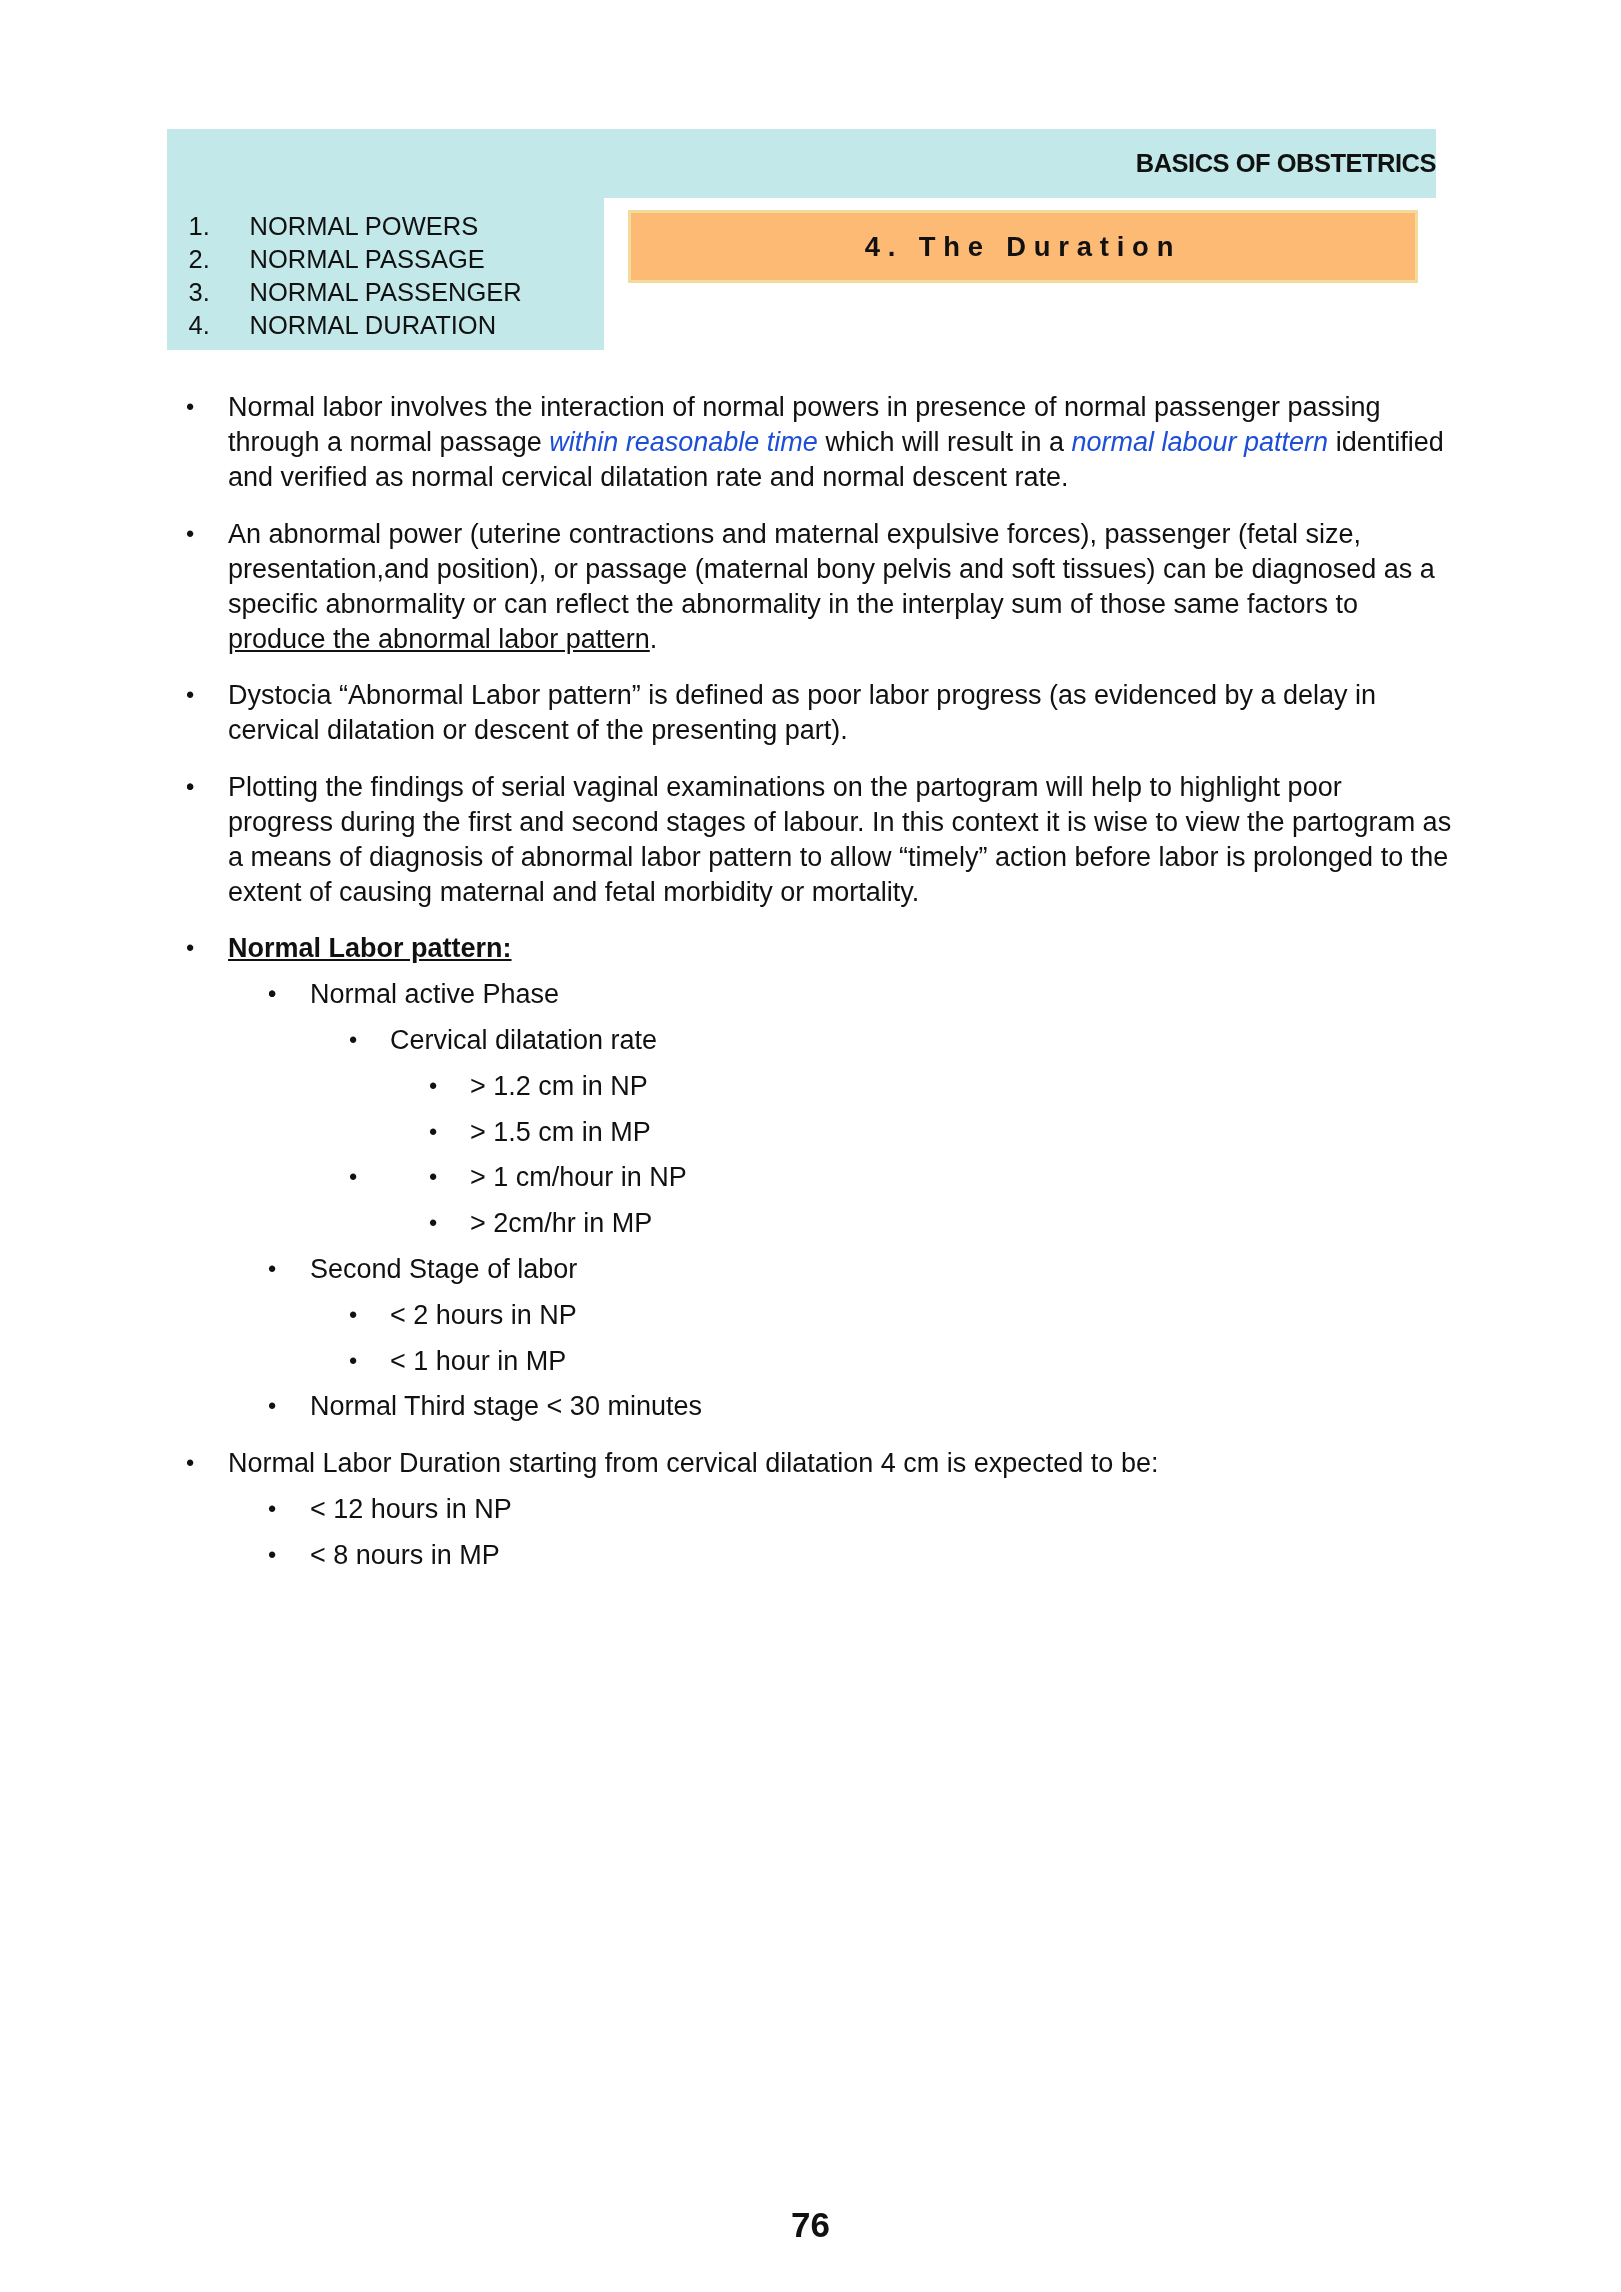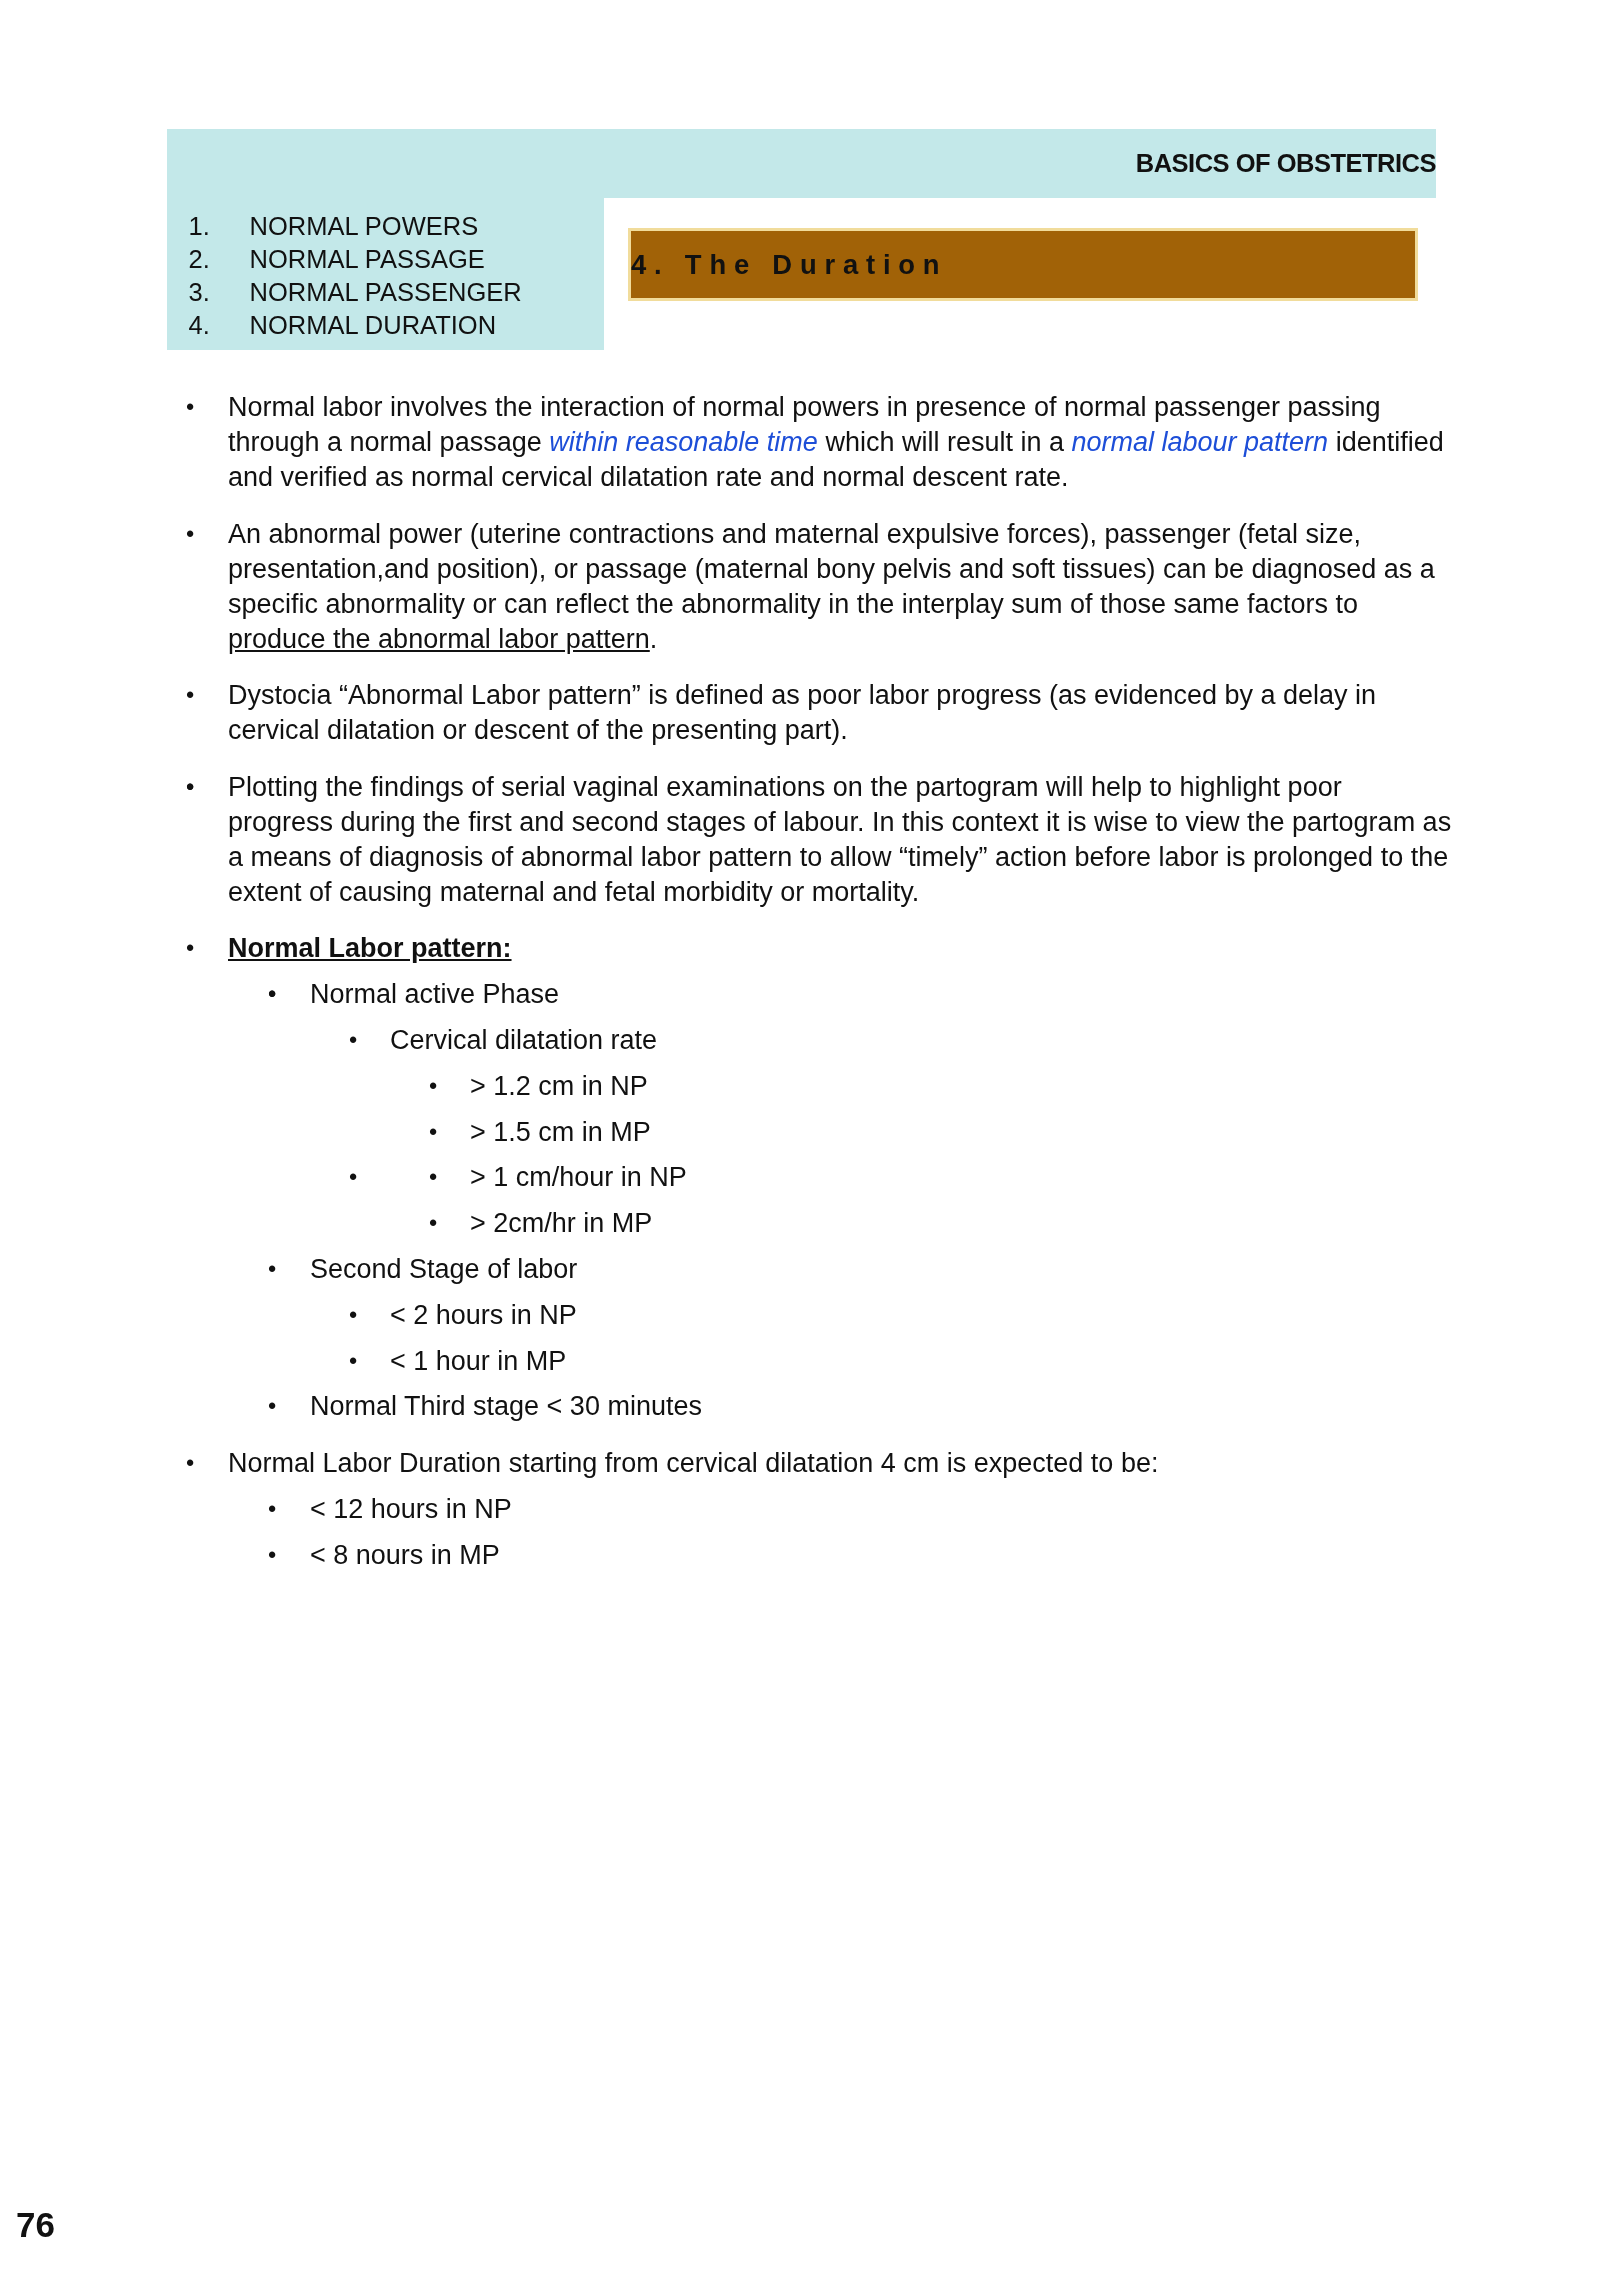--- a/index.html
+++ b/index.html
@@ -5,41 +5,41 @@
   html, body { margin: 0; padding: 0; background: #ffffff; }
   body { width: 1621px; height: 2293px; position: relative; overflow: hidden;
          font-family: "Liberation Sans", "DejaVu Sans", sans-serif; color: #111; }
   .hdr-top { position: absolute; left: 167px; top: 129px; width: 1269px; height: 69px; background: #c3e8e9; }
   .hdr-title { position: absolute; left: 0; right: 0; top: 0; height: 69px; line-height: 69px;
                text-align: right; font-weight: bold; font-size: 25.5px; letter-spacing: -0.5px; }
   .hdr-left { position: absolute; left: 167px; top: 198px; width: 437px; height: 152px; background: #c3e8e9; }
   .toc { list-style: none; margin: 0; padding: 11.8px 0 0 21.6px; font-size: 25.5px; line-height: 33px; }
   .toc li { display: flex; }
   .toc .num { width: 61px; display: inline-block; }
-  .gold-box { position: absolute; left: 628px; top: 228px; width: 784px; height: 67px;
-              border: 3.9px solid #f1dc9b; background: #a16207; text-align: left; line-height: 67px;
+  .gold-box { position: absolute; left: 628px; top: 210px; width: 784px; height: 67px;
+              border: 3.9px solid #f1dc9b; background: #fdba74; text-align: center; line-height: 67px;
               font-weight: bold; font-size: 27.4px; letter-spacing: 7.8px; }
   .content { position: absolute; left: 0; top: 390px; width: 1621px; }
   .item { position: relative; font-size: 27px; line-height: 35px; margin: 0; }
   .item .bullet { position: absolute; font-size: 23.5px; }
   .lvl1 { padding-left: 228px; padding-right: 167px; }
   .lvl1 .bullet { left: 186px; }
   .lvl2 { padding-left: 310px; }
   .lvl2 .bullet { left: 268px; }
   .lvl3 { padding-left: 390px; }
   .lvl3 .bullet { left: 349px; }
   .lvl4 { padding-left: 470px; }
   .lvl4 .bullet { left: 429px; }
   .gap-para { margin-top: 21.6px; }
   .nested { margin-top: 10.8px; }
   .emph { color: #1d4ed8; font-weight: normal; font-style: italic; }
   .ul { text-decoration: underline; }
   .bold-ul { font-weight: bold; text-decoration: underline; }
-  .page-num { position: absolute; left: 0; right: 0; top: 2205px; text-align: left;
-              font-weight: bold; font-size: 35px; font-family: "Liberation Sans", sans-serif; padding-left: 16px; }
+  .page-num { position: absolute; left: 0; right: 0; top: 2205px; text-align: center;
+              font-weight: bold; font-size: 35px; font-family: "Liberation Sans", sans-serif; }
 </style>
 </head>
 <body>
 
 <div class="hdr-top">
   <div class="hdr-title">BASICS OF OBSTETRICS</div>
 </div>
 
 <div class="hdr-left">
   <ol class="toc">

